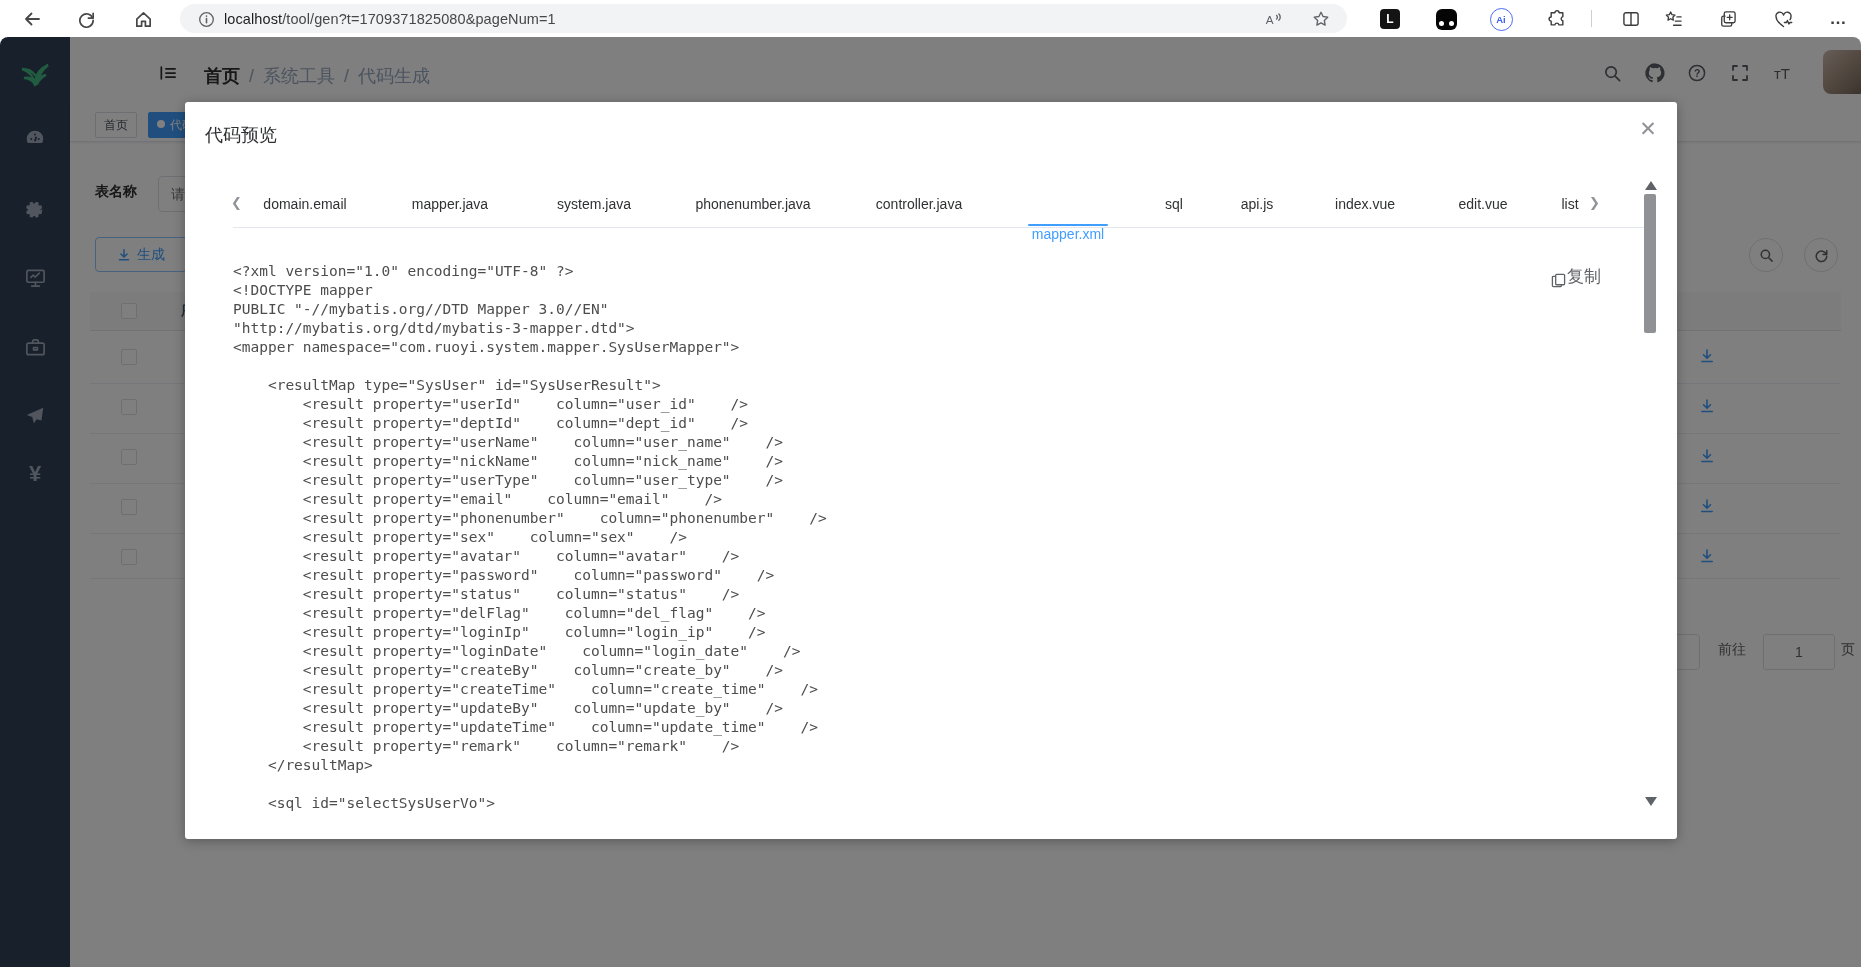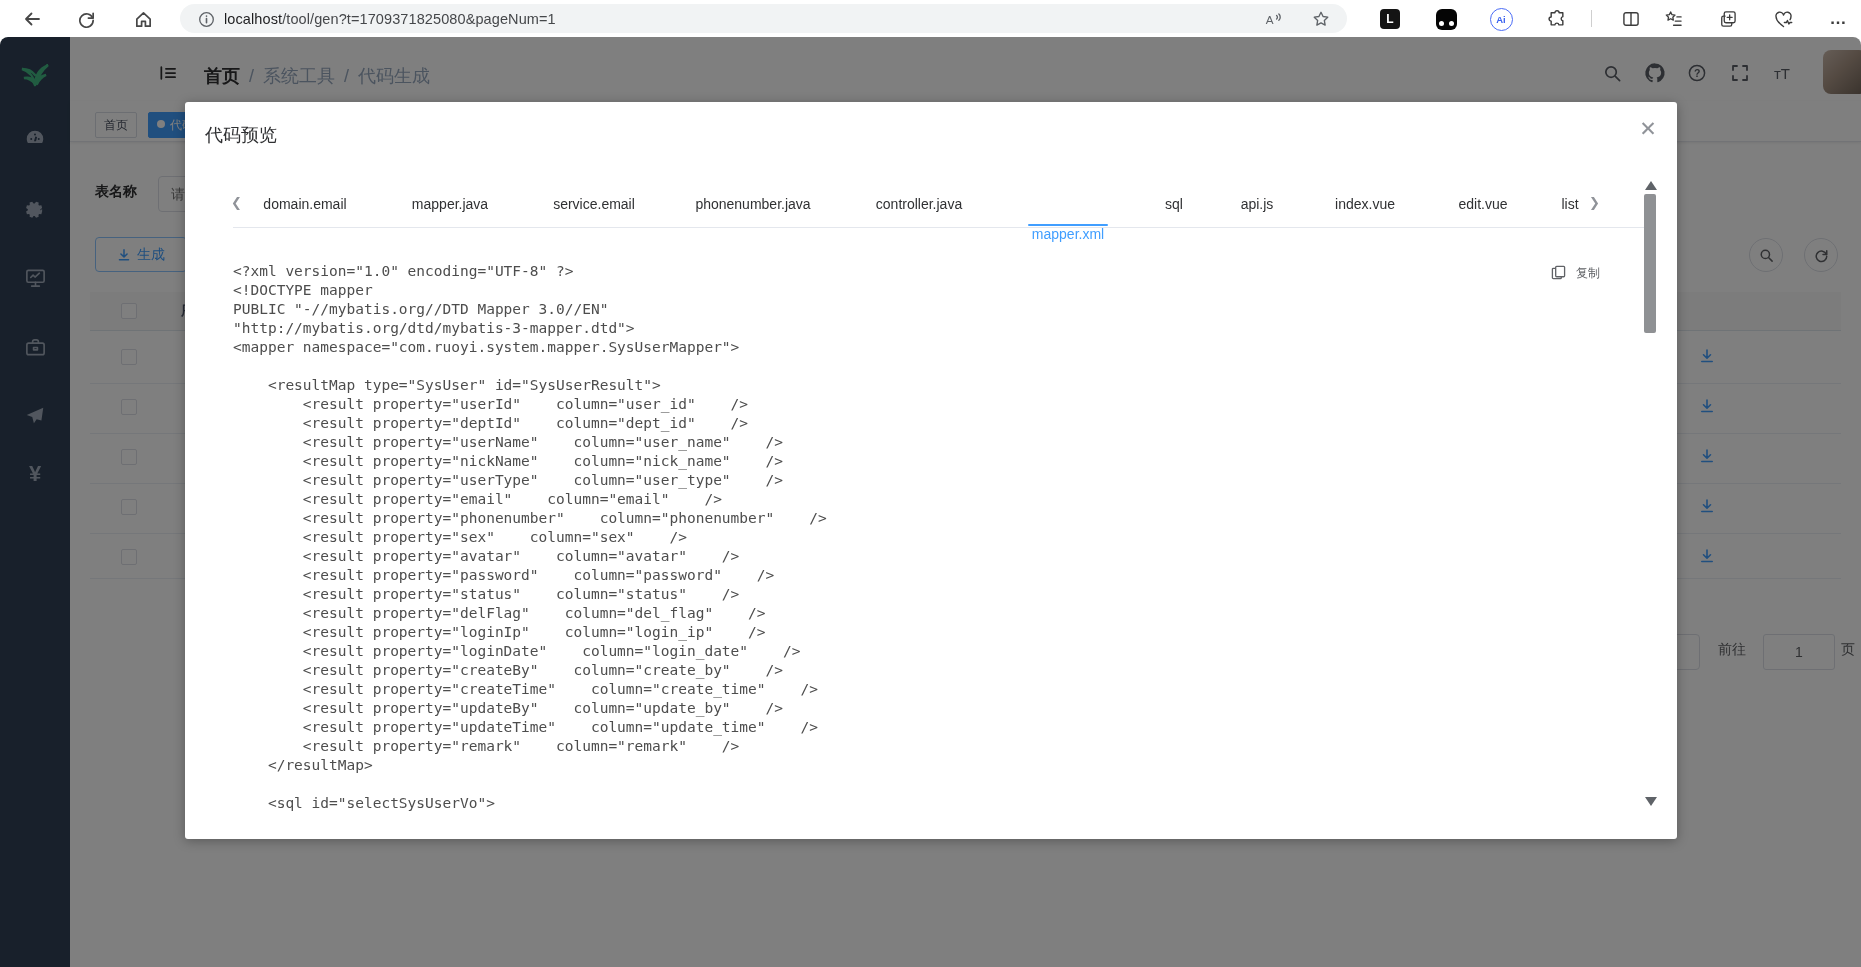--- a/index.html
+++ b/index.html
@@ -48,21 +48,21 @@
   
   #overlay{position:absolute;left:0;top:0;width:1861px;height:930px;background:rgba(0,0,0,.5);z-index:40;}
   #modal{position:absolute;left:185px;top:65px;width:1492px;height:737px;background:#fff;border-radius:3px;z-index:50;box-shadow:0 2px 12px rgba(0,0,0,.3);}
   #modal-title{position:absolute;left:20px;top:21px;font-size:18px;color:#303133;}
   #modal-close{position:absolute;left:1448px;top:12px;width:30px;height:30px;color:#909399;font-size:21px;display:flex;align-items:center;justify-content:center;}
   .tabarrow{position:absolute;top:93px;font-size:13px;color:#909399;}
   .tab{position:absolute;top:94px;transform:translateX(-50%);font-size:14px;color:#303133;white-space:nowrap;}
   .tab.active{color:#409eff;margin-top:30px;}
   #tab-underline{position:absolute;top:122px;height:2px;background:#409eff;border-radius:1px;}
   #tabs-border{position:absolute;left:48px;top:125px;width:1412px;height:1px;background:#e4e7ed;}
-  #copy-btn{position:absolute;left:1366px;top:163px;display:flex;align-items:flex-start;gap:10px;font-size:12px;color:#606266;}
+  #copy-btn{position:absolute;left:1366px;top:163px;display:flex;align-items:flex-end;gap:1px;font-size:17px;color:#606266;}
   #code{position:absolute;left:48px;top:160px;width:1400px;height:560px;margin:0;
     font-family:"DejaVu Sans Mono","Liberation Mono",monospace;font-size:14.5px;line-height:19px;color:#4d4d4d;white-space:pre;overflow:hidden;}
   #msb-up{position:absolute;left:1460px;top:79px;width:0;height:0;border-left:6px solid transparent;border-right:6px solid transparent;border-bottom:9px solid #5f6368;}
   #msb-thumb{position:absolute;left:1459px;top:92px;width:12px;height:139px;background:#8f9194;border-radius:2px;}
   #msb-down{position:absolute;left:1460px;top:695px;width:0;height:0;border-left:6px solid transparent;border-right:6px solid transparent;border-top:9px solid #5f6368;}
   svg{display:block;}
 </style>
 </head>
 <body>
 
@@ -312,21 +312,21 @@
 
   <div id="modal">
     <div id="modal-title">代码预览</div>
     <div id="modal-close">✕</div>
 
     <span class="tabarrow" style="left:46px">❮</span>
     <span class="tabarrow" style="left:1404px">❯</span>
 
     <span class="tab" style="left:120px">domain.email</span>
     <span class="tab" style="left:265px">mapper.java</span>
-    <span class="tab" style="left:409px">service.email</span>
+    <span class="tab" style="left:409px">system.java</span>
     <span class="tab" style="left:568px">phonenumber.java</span>
     <span class="tab" style="left:734px">controller.java</span>
     <span class="tab active" style="left:883px">mapper.xml</span>
     <span class="tab" style="left:989px">sql</span>
     <span class="tab" style="left:1072px">api.js</span>
     <span class="tab" style="left:1180px">index.vue</span>
     <span class="tab" style="left:1298px">edit.vue</span>
     <span class="tab" style="left:1385px">list</span>
     <div id="tab-underline" style="left:843px;width:80px"></div>
     <div id="tabs-border"></div>

